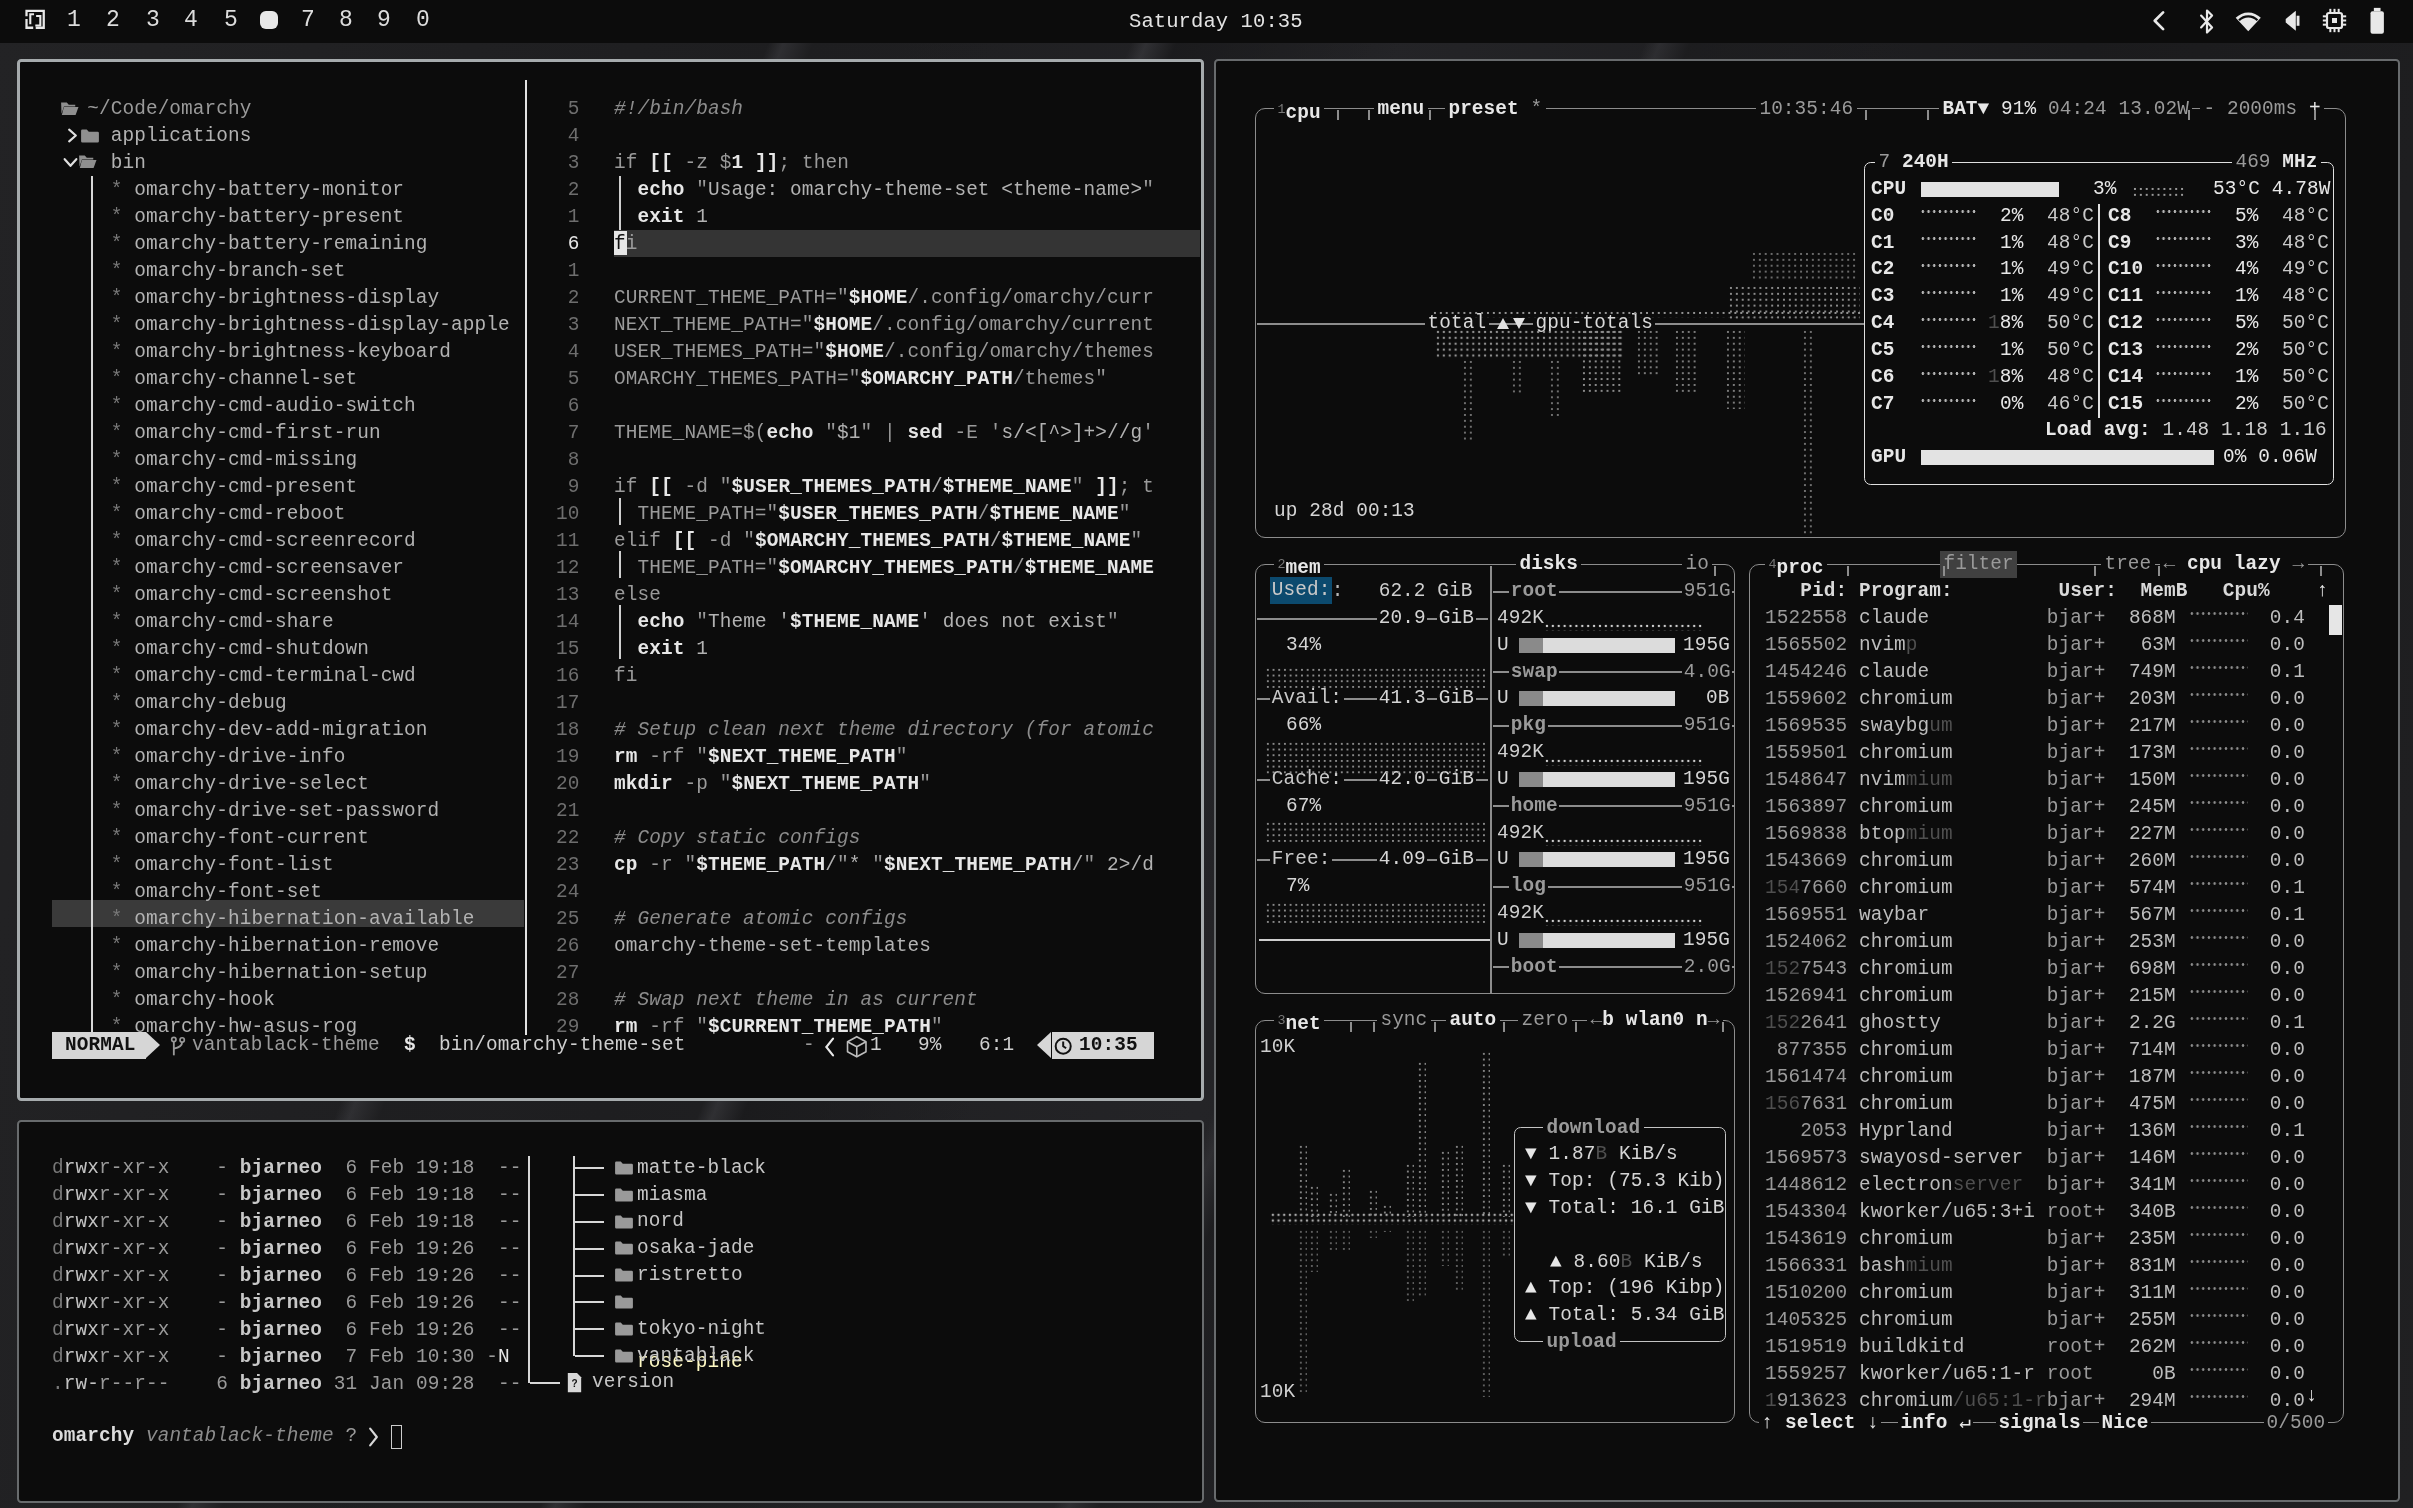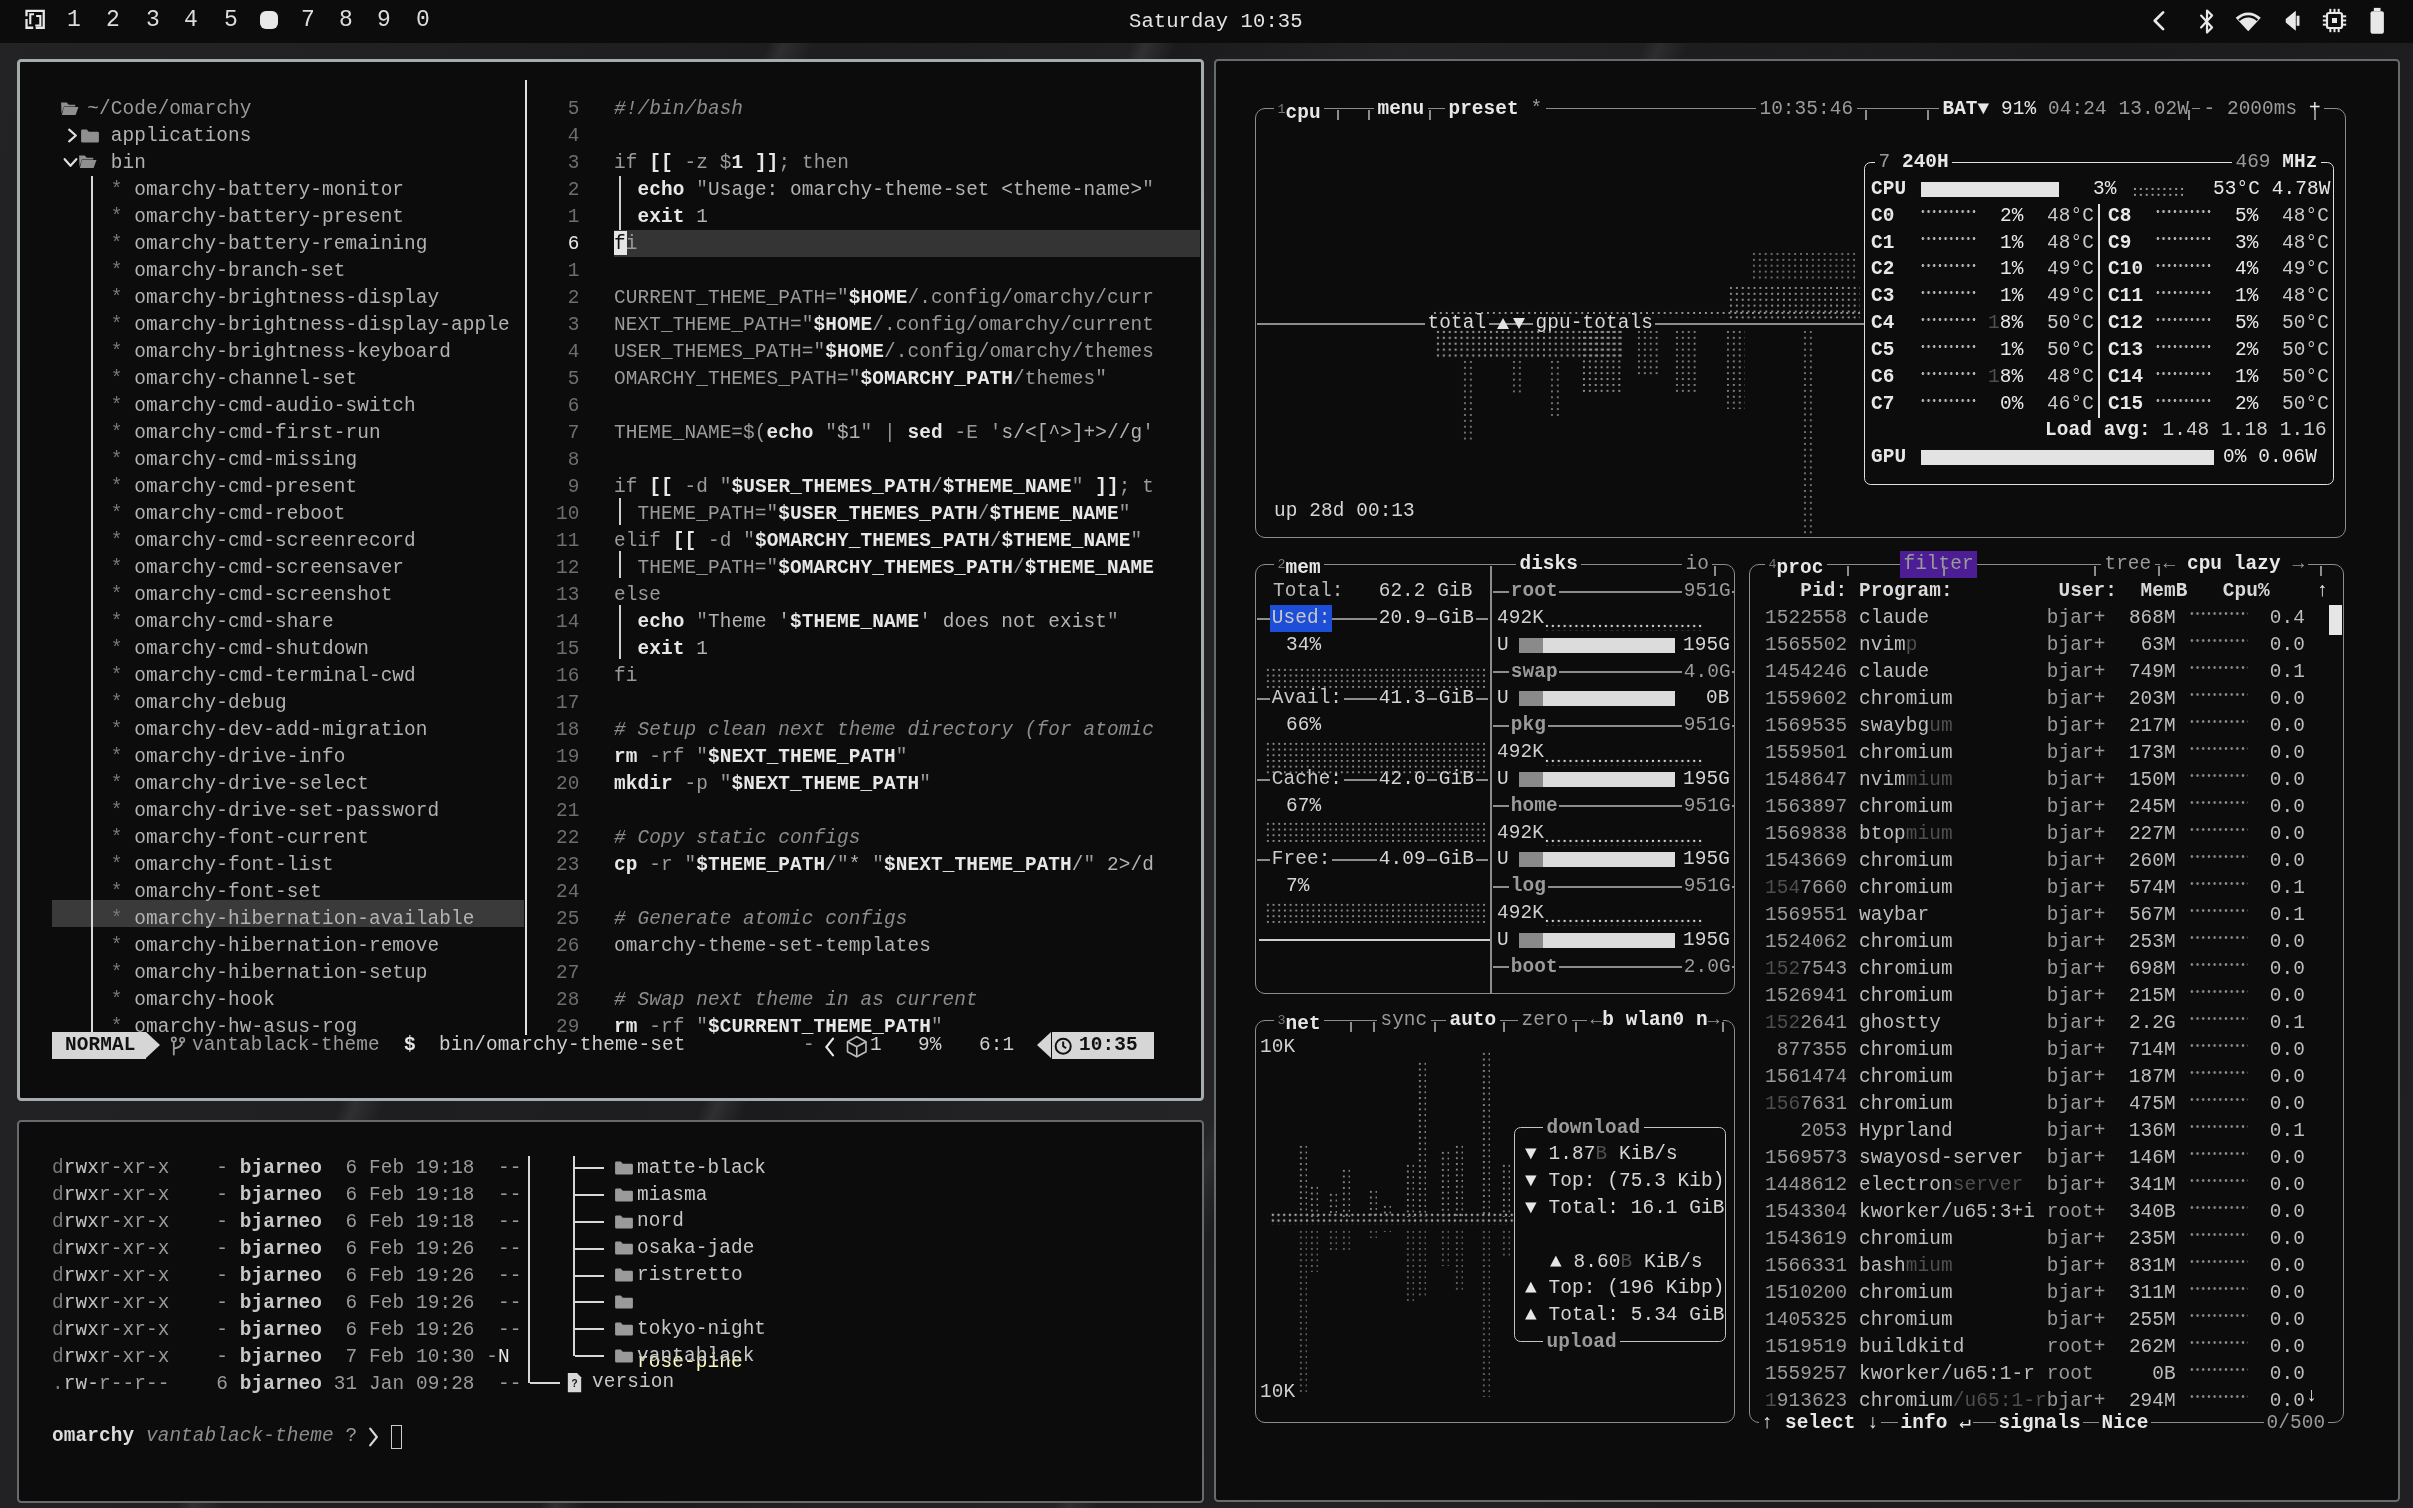--- a/index.html
+++ b/index.html
@@ -400,21 +400,21 @@
 <div style="position:absolute;left:1549px;top:359px;width:11.7px;height:59px;background-image:radial-gradient(circle,#6f6f6f 1px,transparent 1.5px);background-size:5.9px 5.9px;background-position:0px 0px"></div>
 <div style="position:absolute;left:1802px;top:329px;width:10px;height:206px;background-image:radial-gradient(circle,#6f6f6f 1px,transparent 1.5px);background-size:5.9px 5.9px;background-position:0px 0px"></div>
 <div style="position:absolute;left:1255px;top:564px;width:480px;height:430px;border:1.7px solid #8d8d8d;border-radius:10px"></div>
 <div style="position:absolute;left:1490px;top:566px;width:1.7px;height:427px;background:#8d8d8d"></div>
 <pre class="t" style="left:1274px;top:551px;background:#0c0c0c;padding:0 3.4px 0 3.4px"><span class="d" style="font-size:13.4px;vertical-align:5px">2</span><span class="b">mem</span></pre>
 <pre class="t" style="left:1516px;top:551px;background:#0c0c0c;padding:0 3.4px 0 3.4px"><span class="b">disks</span></pre>
 <pre class="t" style="left:1682px;top:551px;background:#0c0c0c;padding:0 3.4px 0 3.4px"><span class="g">io</span></pre>
 <div style="position:absolute;left:1714px;top:566px;width:1.7px;height:10px;background:#8d8d8d"></div>
 <pre class="t" style="left:1273px;top:578px;"><span style="color:#b9b9b9">Total:</span>   <span style="color:#cfcfcf">62.2 GiB</span></pre>
 <div style="position:absolute;left:1257px;top:618px;width:231px;height:1.7px;background:#8d8d8d"></div>
-<pre class="t" style="left:1270px;top:605px;background:#1d4ed8;padding:0 1.7px 0 1.7px"><span style="color:#c9c9c9">Used:</span></pre>
+<pre class="t" style="left:1270px;top:577px;background:#0c4a6e;padding:0 1.7px 0 1.7px"><span style="color:#c9c9c9">Used:</span></pre>
 <pre class="t" style="left:1377px;top:605px;background:#0c0c0c;padding:0 1.7px 0 1.7px"><span style="color:#d5d5d5">20.9</span></pre>
 <pre class="t" style="left:1437px;top:605px;background:#0c0c0c;padding:0 1.7px 0 1.7px"><span style="color:#d5d5d5">GiB</span></pre>
 <pre class="t" style="left:1286px;top:632px;"><span style="color:#d5d5d5">34%</span></pre>
 <div style="position:absolute;left:1257px;top:698px;width:231px;height:1.7px;background:#8d8d8d"></div>
 <pre class="t" style="left:1270px;top:685px;background:#0c0c0c;padding:0 1.7px 0 1.7px"><span style="color:#c9c9c9">Avail:</span></pre>
 <pre class="t" style="left:1377px;top:685px;background:#0c0c0c;padding:0 1.7px 0 1.7px"><span style="color:#d5d5d5">41.3</span></pre>
 <pre class="t" style="left:1437px;top:685px;background:#0c0c0c;padding:0 1.7px 0 1.7px"><span style="color:#d5d5d5">GiB</span></pre>
 <pre class="t" style="left:1286px;top:712px;"><span style="color:#d5d5d5">66%</span></pre>
 <div style="position:absolute;left:1257px;top:779px;width:231px;height:1.7px;background:#8d8d8d"></div>
 <pre class="t" style="left:1270px;top:766px;background:#0c0c0c;padding:0 1.7px 0 1.7px"><span style="color:#c9c9c9">Cache:</span></pre>
@@ -524,21 +524,21 @@
 <pre class="t" style="left:1543px;top:1115px;background:#0c0c0c;padding:0 3.4px 0 3.4px"><span class="g" style="font-weight:bold">download</span></pre>
 <pre class="t" style="left:1543px;top:1329px;background:#0c0c0c;padding:0 3.4px 0 3.4px"><span class="g" style="font-weight:bold">upload</span></pre>
 <pre class="t" style="left:1525px;top:1141px;"><span class="w">▼</span> <span style="color:#d5d5d5">1.87<span class="dd">B</span> KiB/s</span></pre>
 <pre class="t" style="left:1525px;top:1168px;"><span class="w">▼</span> <span style="color:#d5d5d5">Top: (75.3 Kib)</span></pre>
 <pre class="t" style="left:1525px;top:1195px;"><span class="w">▼</span> <span style="color:#d5d5d5">Total: 16.1 GiB</span></pre>
 <pre class="t" style="left:1525px;top:1249px;margin-left:25px;"><span class="w">▲</span> <span style="color:#d5d5d5">8.60<span class="dd">B</span> KiB/s</span></pre>
 <pre class="t" style="left:1525px;top:1275px;"><span class="w">▲</span> <span style="color:#d5d5d5">Top: (196 Kibp)</span></pre>
 <pre class="t" style="left:1525px;top:1302px;"><span class="w">▲</span> <span style="color:#d5d5d5">Total: 5.34 GiB</span></pre>
 <div style="position:absolute;left:1749px;top:564px;width:595px;height:859px;border:1.7px solid #8d8d8d;border-radius:10px"></div>
 <pre class="t" style="left:1765px;top:551px;background:#0c0c0c;padding:0 3.4px 0 3.4px"><span class="d" style="font-size:13.4px;vertical-align:5px">4</span><span class="b">proc</span></pre>
-<pre class="t" style="left:1900px;top:551px;background:#4c1d95;padding:0 3.4px 0 3.4px"><span class="g">filter</span></pre>
+<pre class="t" style="left:1940px;top:551px;background:#404040;padding:0 3.4px 0 3.4px"><span class="g">filter</span></pre>
 <pre class="t" style="left:2101px;top:551px;background:#0c0c0c;padding:0 3.4px 0 3.4px"><span class="g">tree</span></pre>
 <pre class="t" style="left:2160px;top:551px;background:#0c0c0c;padding:0 3.4px 0 3.4px"><span class="g">←</span> <span class="b">cpu</span> <span class="b">lazy</span> <span class="g">→</span></pre>
 <div style="position:absolute;left:1847px;top:566px;width:1.7px;height:10px;background:#8d8d8d"></div>
 <div style="position:absolute;left:1943px;top:566px;width:1.7px;height:10px;background:#8d8d8d"></div>
 <div style="position:absolute;left:2094px;top:566px;width:1.7px;height:10px;background:#8d8d8d"></div>
 <div style="position:absolute;left:2158px;top:566px;width:1.7px;height:10px;background:#8d8d8d"></div>
 <div style="position:absolute;left:2320px;top:566px;width:1.7px;height:10px;background:#8d8d8d"></div>
 <pre class="t" style="left:1765px;top:578px;"><span style="color:#d9d9d9;font-weight:bold">   Pid: Program:        </span><span style="color:#d9d9d9;font-weight:bold"> User:  MemB   Cpu%</span>    <span class="w">↑</span></pre>
 <pre class="t" style="left:1765px;top:605px;"><span class="g">1522558</span> <span style="color:#bdbdbd">claude</span><span class="dd"></span>          <span class="g">bjar+</span> <span style="color:#bdbdbd"> 868M</span>        <span style="color:#bdbdbd">0.4</span>
 <span class="g">1565502</span> <span style="color:#bdbdbd">nvim</span><span class="dd">p</span>           <span class="g">bjar+</span> <span style="color:#bdbdbd">  63M</span>        <span style="color:#bdbdbd">0.0</span>

